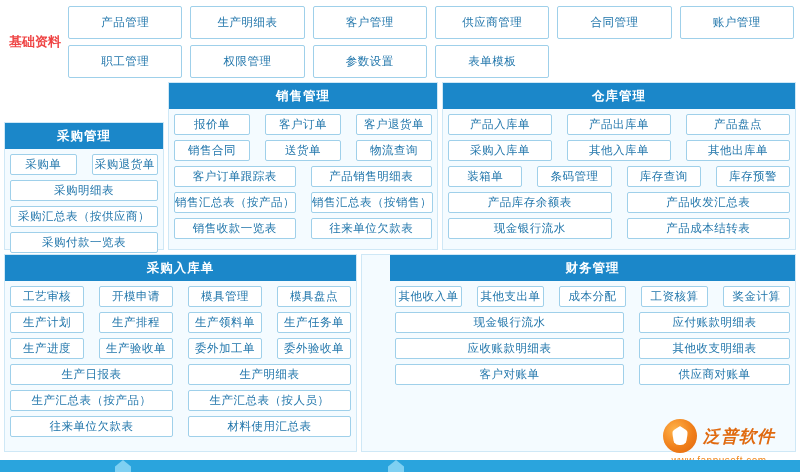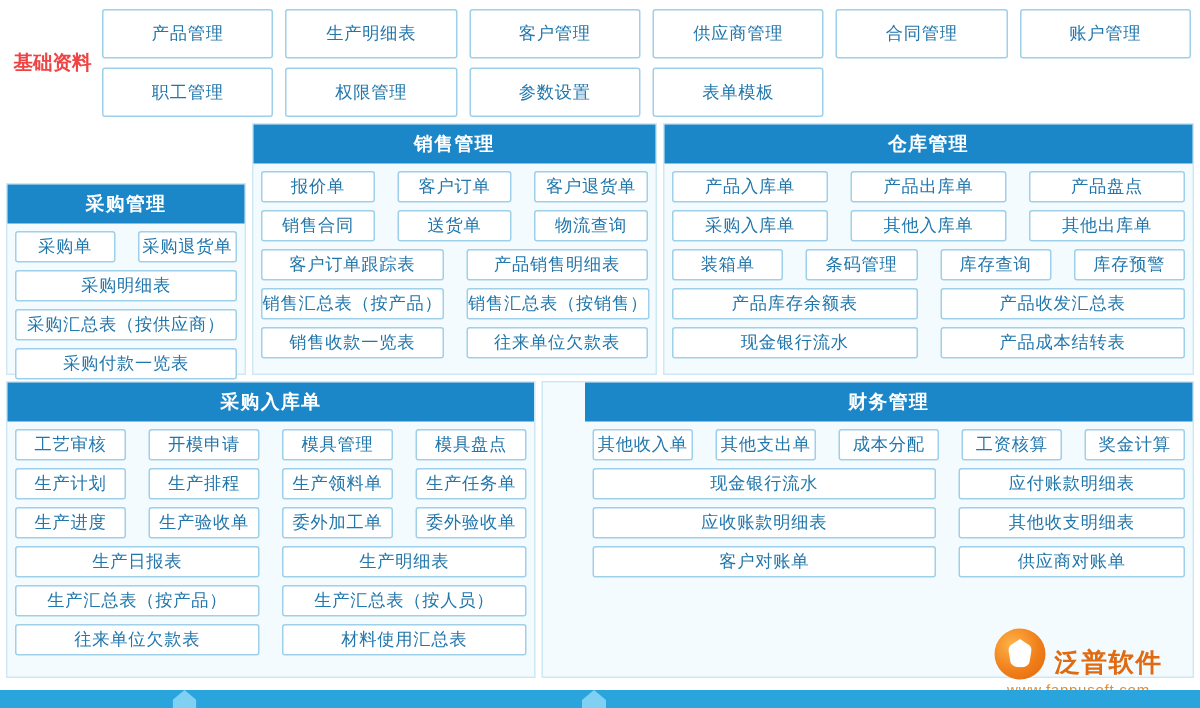--- a/index.html
+++ b/index.html
@@ -120,22 +120,23 @@
     position: absolute;
     right: 6px;
     bottom: 6px;
     display: flex;
     flex-direction: column;
     align-items: center;
     width: 150px;
   }
   .logo-line {
     display: flex;
-    align-items: flex-end;
+    align-items: center;
     gap: 6px;
+    font-style: italic;
   }
   .logo-mark {
     width: 34px;
     height: 34px;
     border-radius: 50%;
     background: radial-gradient(circle at 35% 32%, #ffb34a 0%, #f07f1a 55%, #e0650d 100%);
     position: relative;
   }
   .logo-mark::after {
     content: "";

